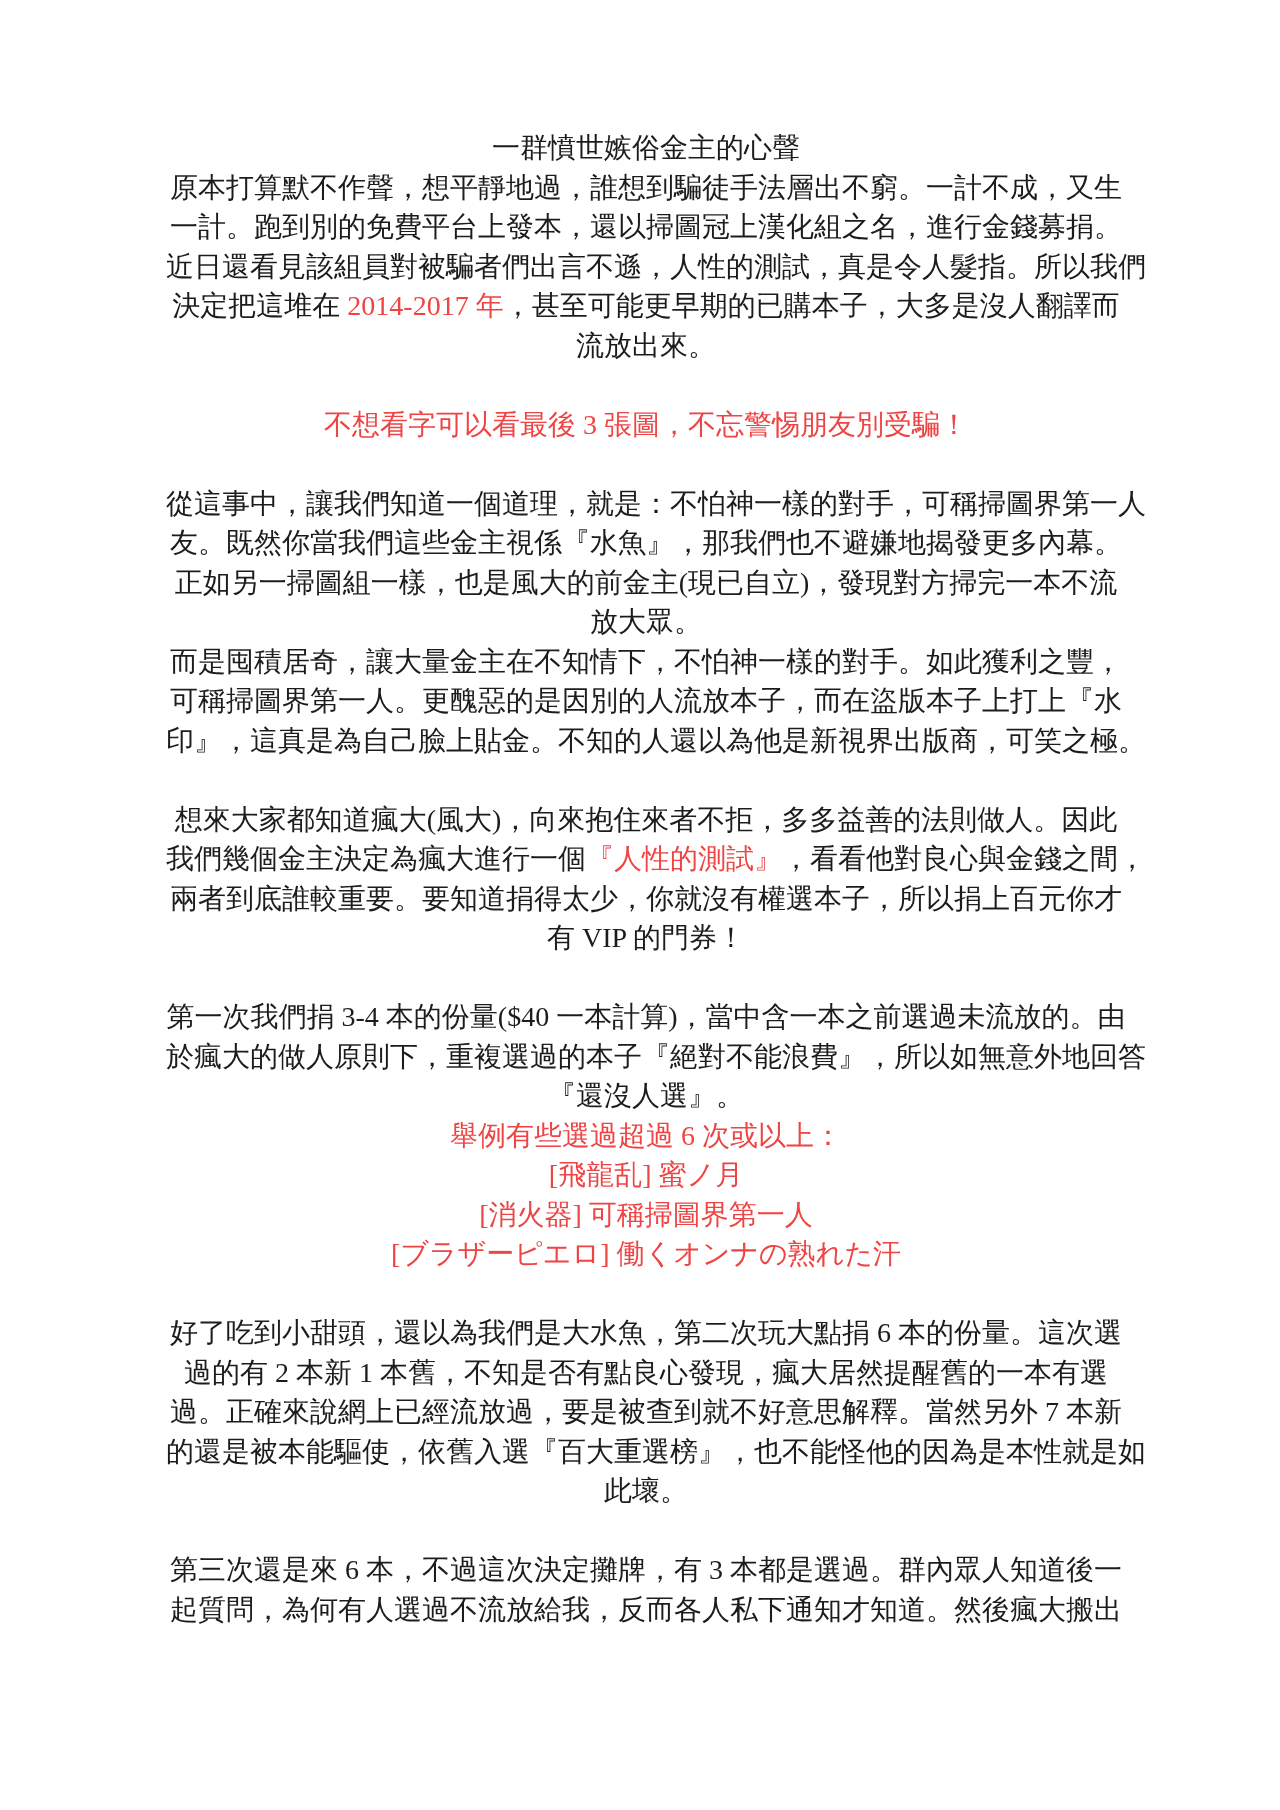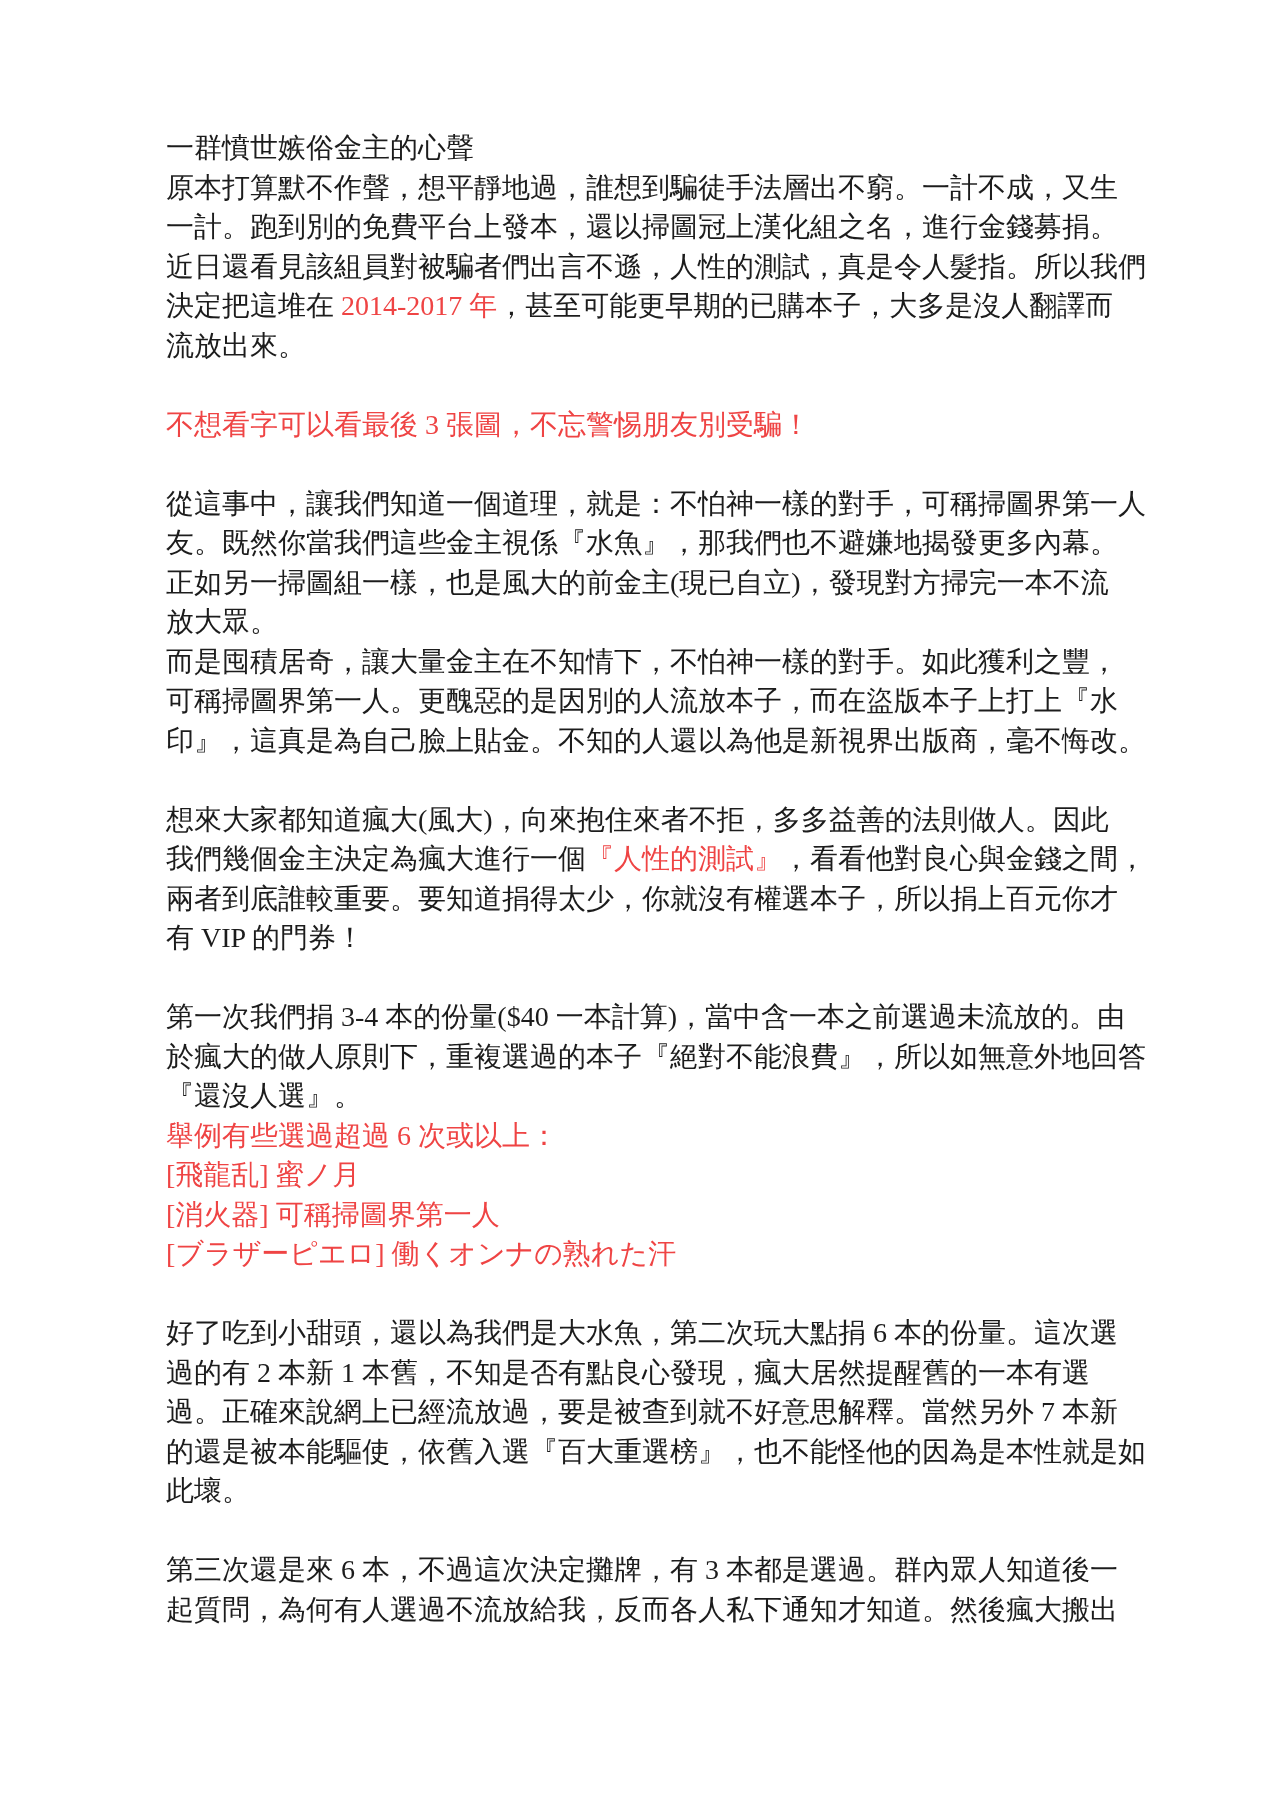--- a/index.html
+++ b/index.html
@@ -16,20 +16,21 @@
     font-family: "Liberation Serif", "DejaVu Serif", serif;
   }
   .textblock {
     position: absolute;
     left: 166px;
     top: 128px;
     width: 960px;
     font-size: 28px;
     line-height: 39.5px;
     color: #1c1c1c;
+    text-align: center;
   }
   .line {
     height: 39.5px;
     white-space: nowrap;
   }
   .seg { color: inherit; }
   .seg-red { color: #ef4444; }
 </style>
 </head>
 <body>
@@ -44,21 +45,21 @@
       <div class="line"><span class="seg">流放出來。</span></div>
       <div class="line"></div>
       <div class="line"><span class="seg seg-red">不想看字可以看最後 3 張圖，不忘警惕朋友別受騙！</span></div>
       <div class="line"></div>
       <div class="line"><span class="seg">從這事中，讓我們知道一個道理，就是：不怕神一樣的對手，可稱掃圖界第一人</span></div>
       <div class="line"><span class="seg">友。既然你當我們這些金主視係『水魚』，那我們也不避嫌地揭發更多內幕。</span></div>
       <div class="line"><span class="seg">正如另一掃圖組一樣，也是風大的前金主(現已自立)，發現對方掃完一本不流</span></div>
       <div class="line"><span class="seg">放大眾。</span></div>
       <div class="line"><span class="seg">而是囤積居奇，讓大量金主在不知情下，不怕神一樣的對手。如此獲利之豐，</span></div>
       <div class="line"><span class="seg">可稱掃圖界第一人。更醜惡的是因別的人流放本子，而在盜版本子上打上『水</span></div>
-      <div class="line"><span class="seg">印』，這真是為自己臉上貼金。不知的人還以為他是新視界出版商，毫不悔改。</span></div>
+      <div class="line"><span class="seg">印』，這真是為自己臉上貼金。不知的人還以為他是新視界出版商，可笑之極。</span></div>
       <div class="line"></div>
       <div class="line"><span class="seg">想來大家都知道瘋大(風大)，向來抱住來者不拒，多多益善的法則做人。因此</span></div>
       <div class="line"><span class="seg">我們幾個金主決定為瘋大進行一個</span><span class="seg seg-red">『人性的測試』</span><span class="seg">，看看他對良心與金錢之間，</span></div>
       <div class="line"><span class="seg">兩者到底誰較重要。要知道捐得太少，你就沒有權選本子，所以捐上百元你才</span></div>
       <div class="line"><span class="seg">有 VIP 的門券！</span></div>
       <div class="line"></div>
       <div class="line"><span class="seg">第一次我們捐 3-4 本的份量($40 一本計算)，當中含一本之前選過未流放的。由</span></div>
       <div class="line"><span class="seg">於瘋大的做人原則下，重複選過的本子『絕對不能浪費』，所以如無意外地回答</span></div>
       <div class="line"><span class="seg">『還沒人選』。</span></div>
       <div class="line"><span class="seg seg-red">舉例有些選過超過 6 次或以上：</span></div>

